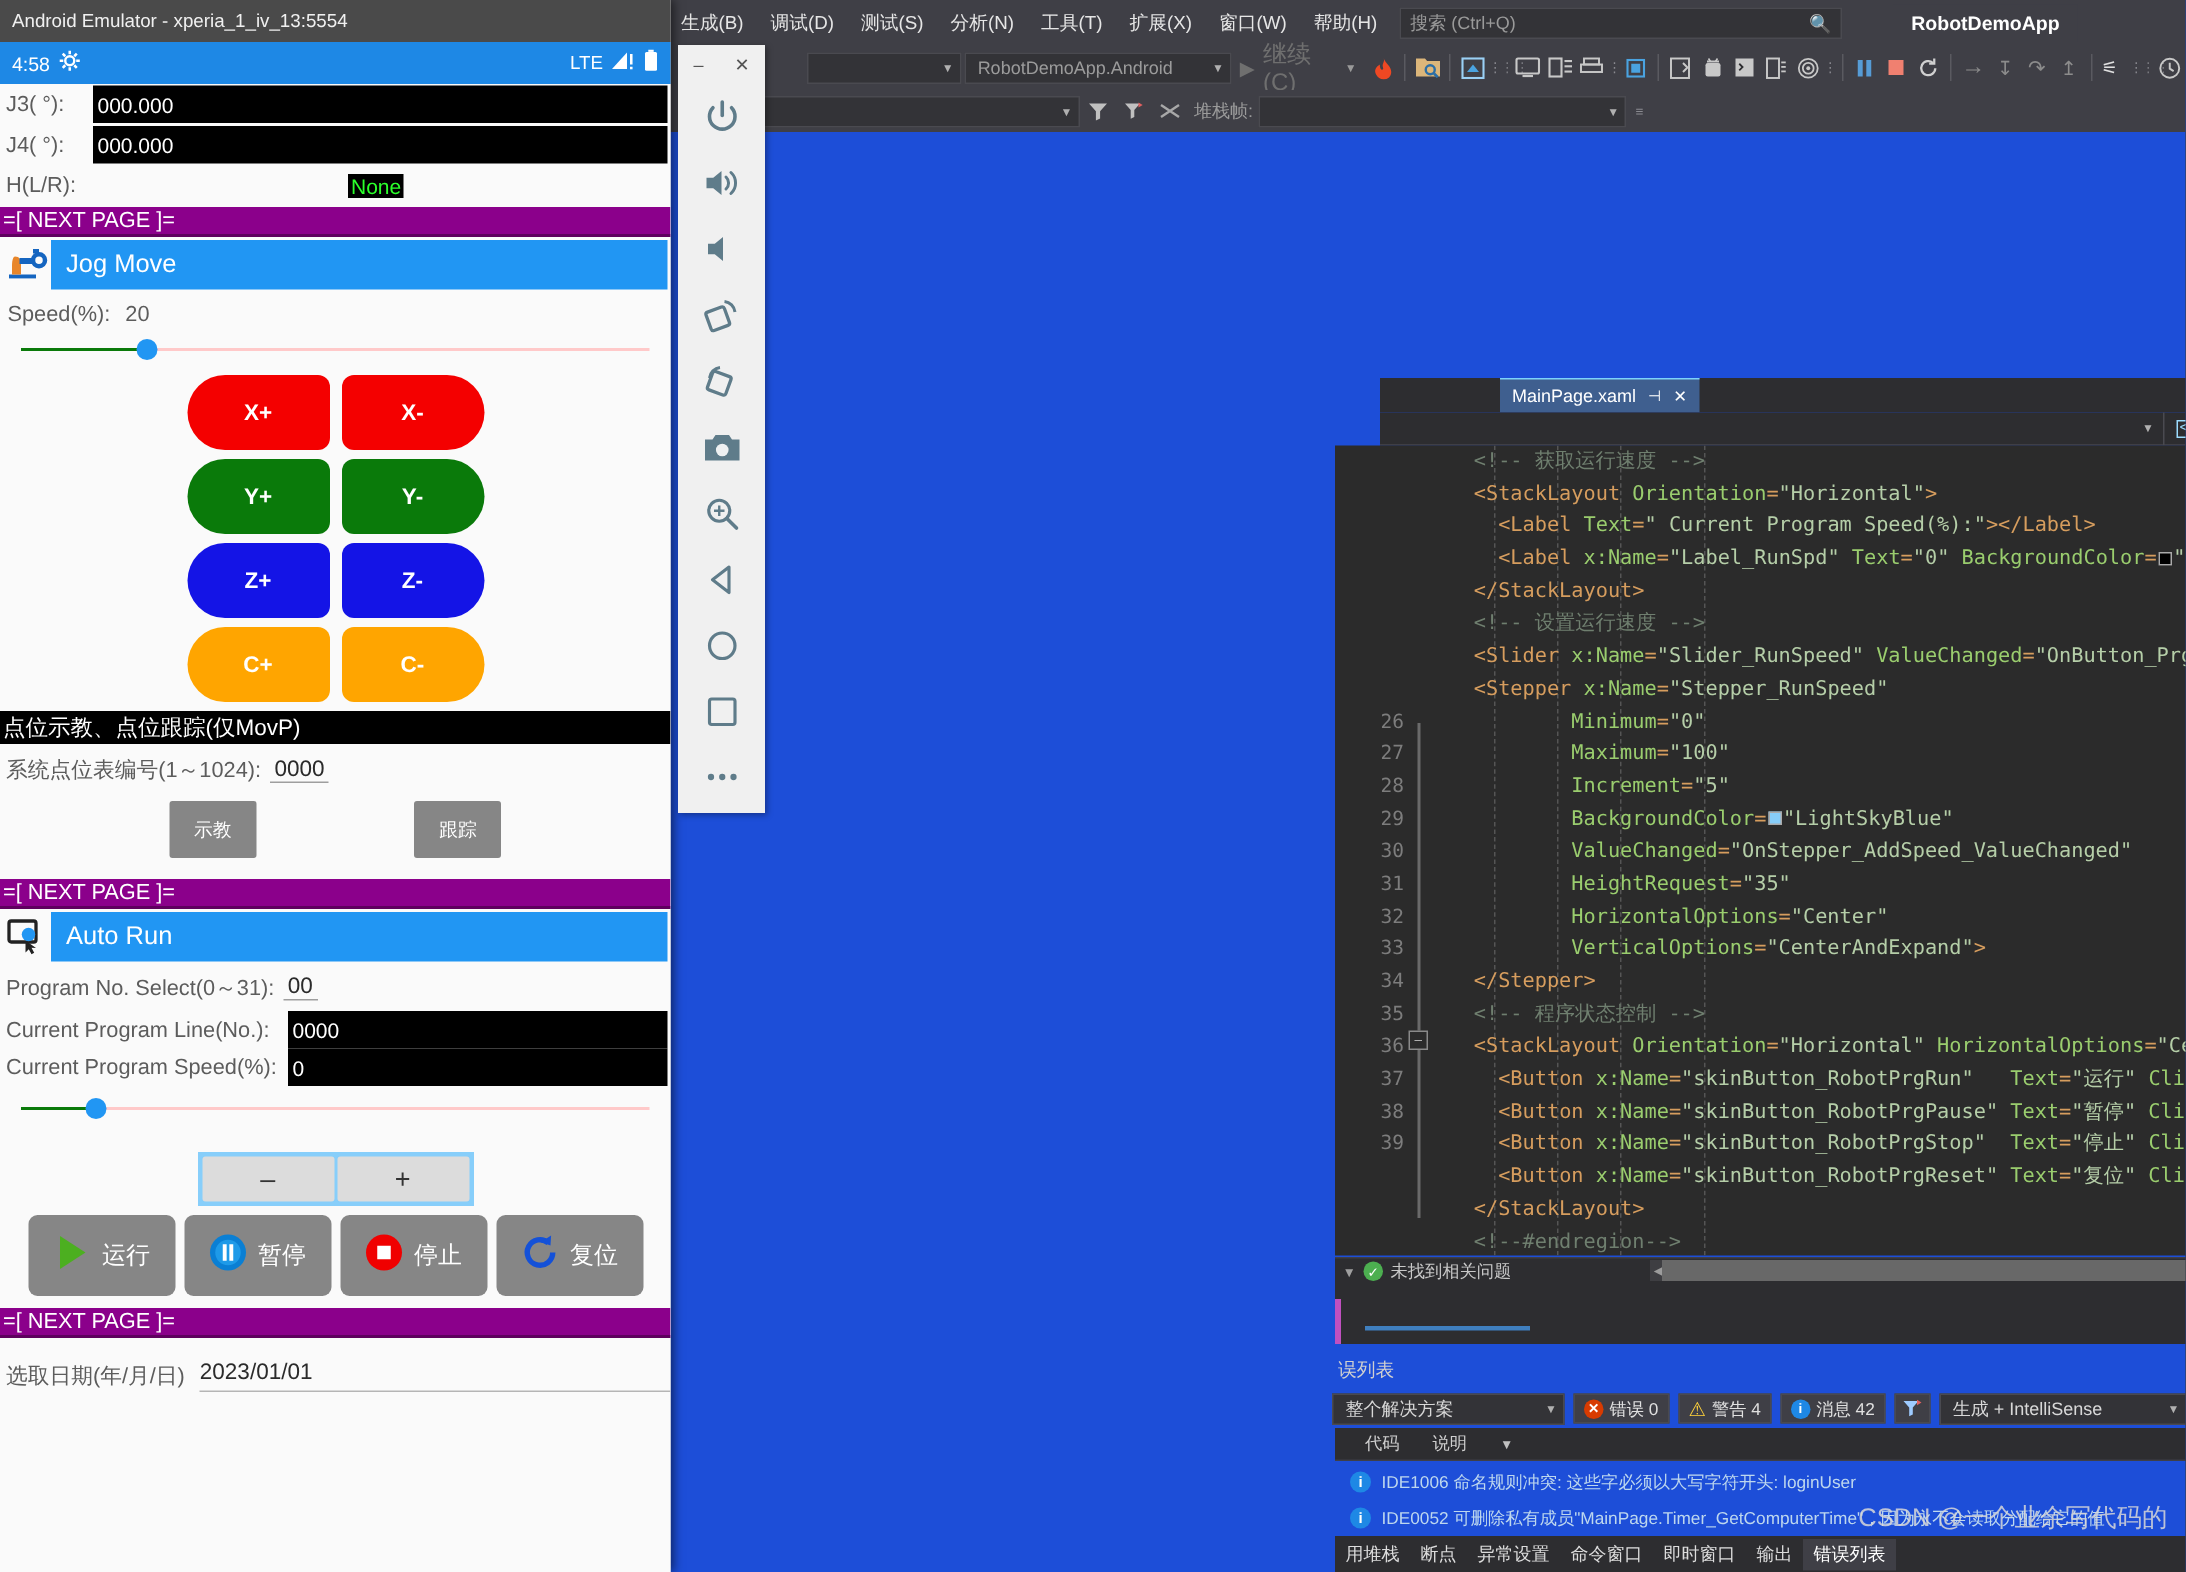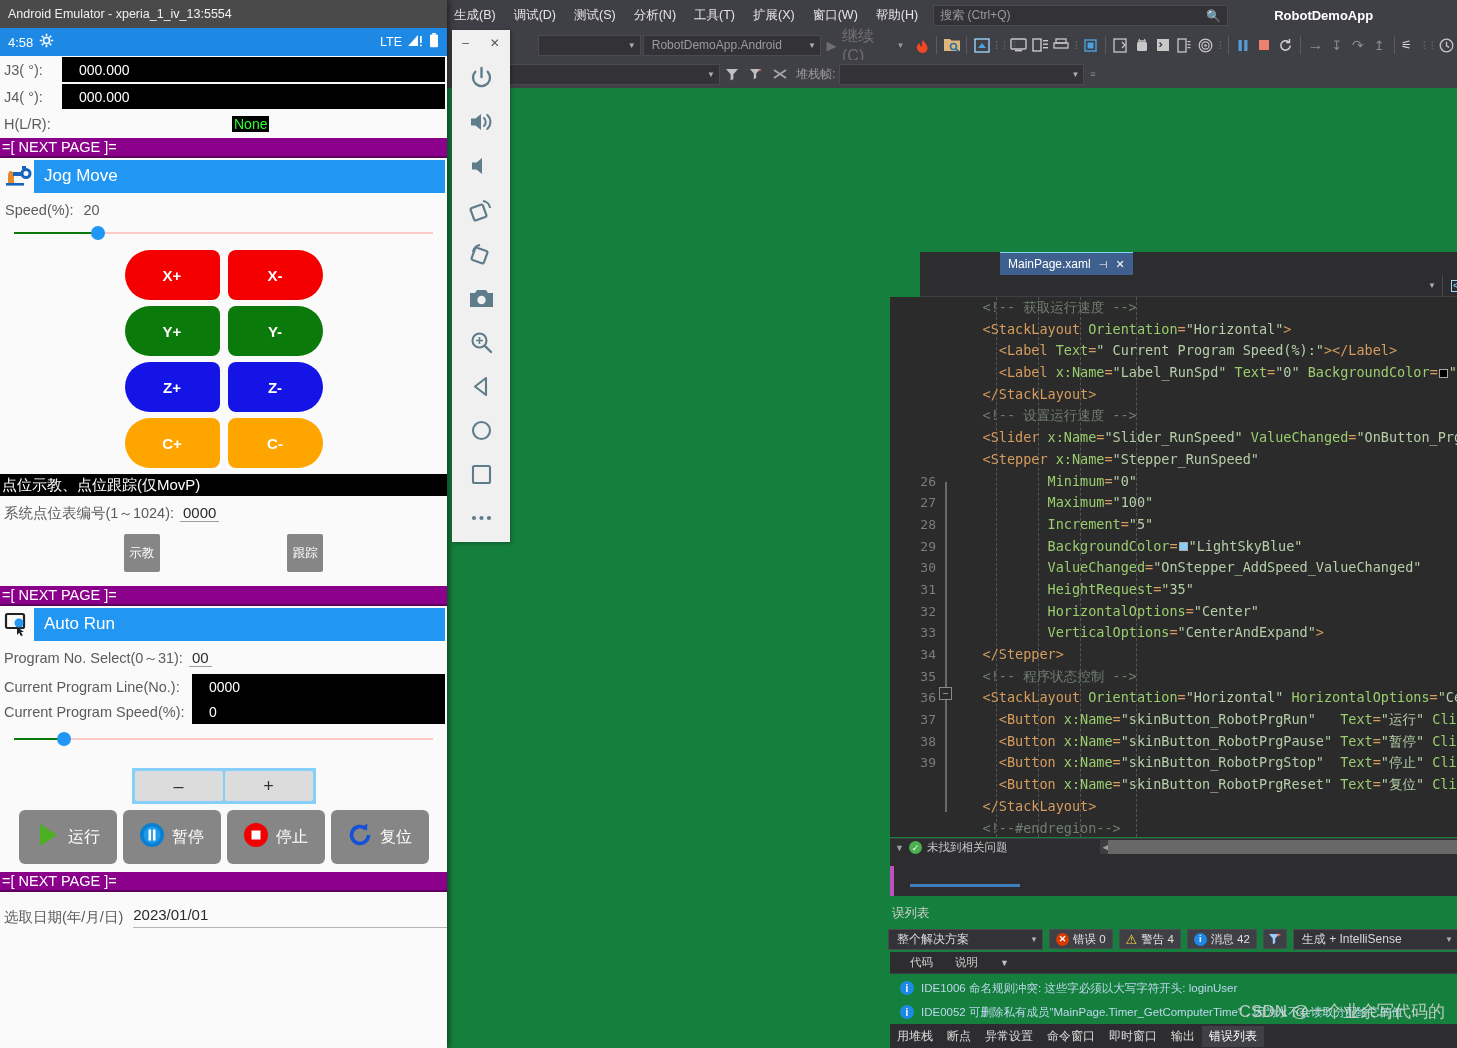--- a/index.html
+++ b/index.html
@@ -7,21 +7,21 @@
     width: 1457px; height: 1048px;
     overflow: hidden;
     font-family: "Liberation Sans", sans-serif;
     background: #3a3d41;
   }
   #root { position: relative; width: 1457px; height: 1048px; }
 
   
   #vs {
     position: absolute; left: 445px; top: 0; width: 1012px; height: 1048px;
-    background: #15803d; color: #d4d4d4; font-size: 12px;
+    background: #1d4ed8; color: #d4d4d4; font-size: 12px;
   }
   .vs-menubar {
     position: absolute; left:0; top:0; width: 1012px; height: 30px;
     background: #3f3f46; display: flex; align-items: center; gap: 0px;
   }
   .vs-menu-item { padding: 0 9px; line-height: 30px; color: #e6e6e6; font-size: 12.5px; white-space: nowrap; }
   .vs-search {
     margin-left: 6px; width: 295px; height: 21px; background: #333337;
     border: 1px solid #4a4a50; color: #9a9a9a; font-size: 12px;
     display: flex; align-items: center; padding: 0 6px; position: relative;
@@ -152,21 +152,21 @@
     height:28px; background:#1e88e5; color:#fff; font-size:13px;
     display:flex; align-items:center; justify-content:space-between; padding:0 8px;
   }
   .emu-status .right { display:flex; align-items:center; gap:5px; font-size:12.5px;}
   .emu-body { background:#fafafa; height:992px; overflow:hidden; position:relative;}
 
   .row-field { display:flex; align-items:center; padding:0 0 0 4px; height:27px; }
   .row-field .lbl { color:#5c5c5c; font-size:14.5px; width:58px; }
   .blackbox {
     flex:1; background:#000; color:#fff; font-size:14px; height:25px;
-    display:flex; align-items:center; padding-left:17px; margin-right:2px;
+    display:flex; align-items:center; padding-left:3px; margin-right:2px;
   }
   .row-h { display:flex; align-items:center; height:28px; padding-left:4px;}
   .row-h .lbl { color:#5c5c5c; font-size:14.5px; width:58px;}
   .greenchip { background:#000; color:#2bff2b; font-size:14px; padding:0 2px; margin-left:170px;}
 
   .nextpage {
     background:#8b008b; color:#ffffff; font-size:14.5px; height:20px;
     display:flex; align-items:center; padding-left:2px;
     border-bottom:2px solid #5e005e;
   }
@@ -192,21 +192,21 @@
   .bl { border-radius:25px 8px 8px 25px; }
   .br { border-radius:8px 25px 25px 8px; }
 
   .blackband {
     background:#000; color:#fff; font-size:15px; height:22px; display:flex;
     align-items:center; padding-left:2px; margin-top:6px;
   }
   .kv-row { display:flex; align-items:center; height:34px; padding-left:4px; color:#5c5c5c; font-size:14.5px;}
   .underval { color:#2b2b2b; border-bottom:1px solid #9e9e9e; padding:0 3px; margin-left:6px; font-size:15px;}
   .greybtns { display:flex; justify-content:space-around; padding:0 60px; margin-top:4px;}
-  .greybtn { background:#868686; color:#fff; font-size:12.5px; width:36px; height:38px;
+  .greybtn { background:#868686; color:#fff; font-size:12.5px; width:58px; height:38px;
              display:flex; align-items:center; justify-content:center; border-radius:2px;}
 
   .stepper-wrap { display:flex; justify-content:center; margin-top:18px;}
   .stepper { background:#87cefa; padding:3px; display:flex; gap:2px; }
   .stepper .sb {
     width:88px; height:30px; background:#dcdcdc; color:#333; font-size:18px;
     display:flex; align-items:center; justify-content:center; border-radius:2px;
   }
   .ctrlrow { display:flex; justify-content:center; gap:6px; margin-top:6px;}
   .ctrlbtn {

